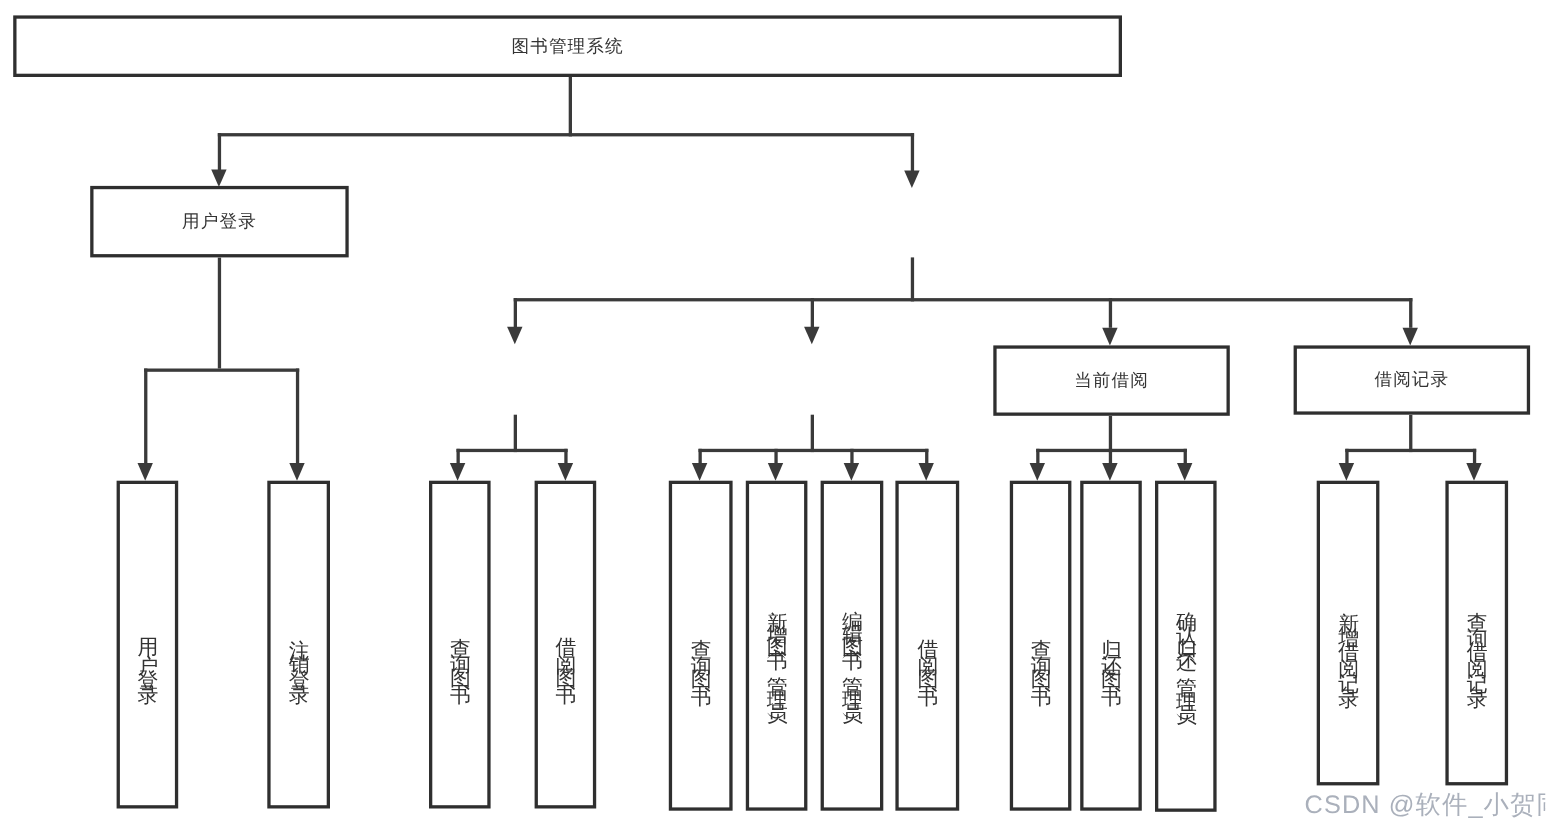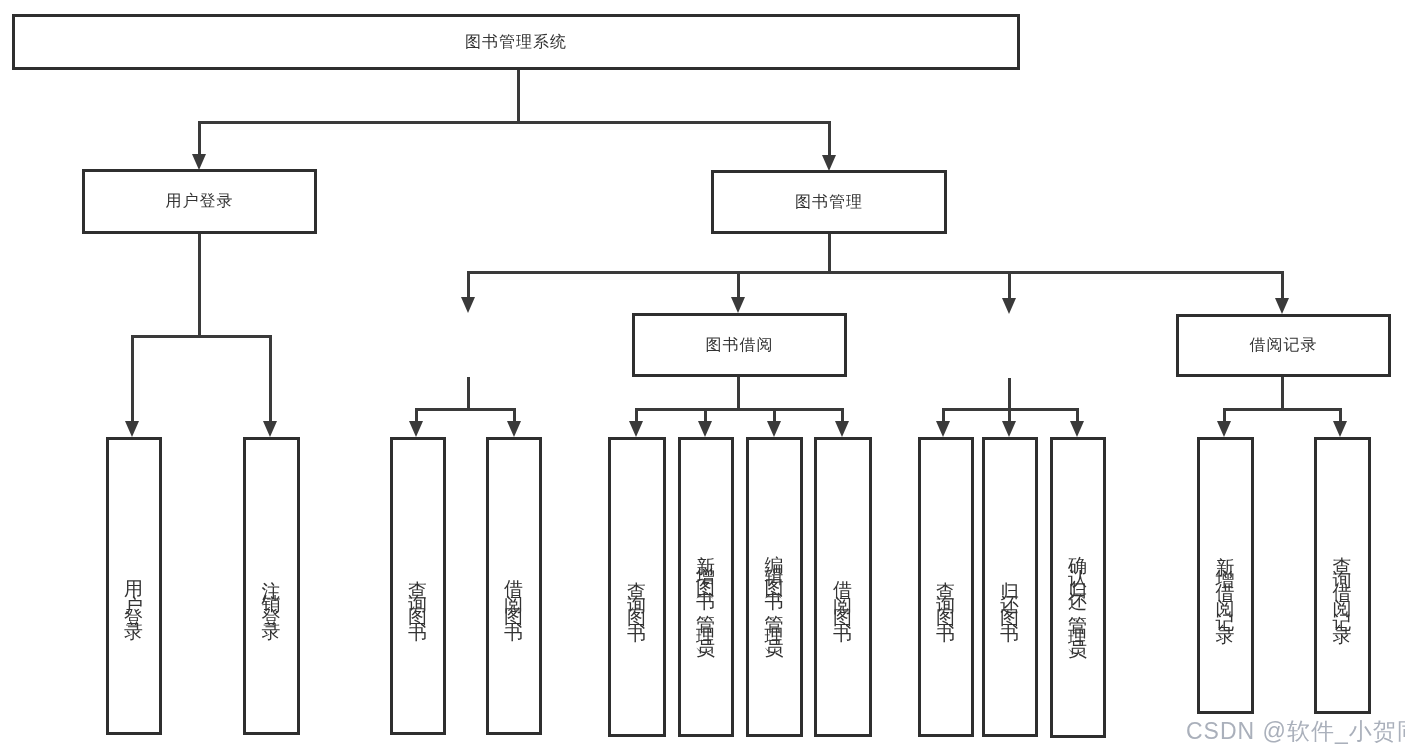--- a/index.html
+++ b/index.html
@@ -60,44 +60,41 @@
   <div class="vline" style="left:517px;top:70px;width:3px;height:54px;"></div>
   <div class="hline" style="left:198px;top:121px;width:633px;height:3px;"></div>
   <div class="vline" style="left:198px;top:121px;width:3px;height:35px;"></div>
   <div class="arrow" style="left:192px;top:154px;"></div>
   <div class="vline" style="left:828px;top:121px;width:3px;height:35px;"></div>
   <div class="arrow" style="left:822px;top:155px;"></div>
 
   <div class="box hbox" style="left:82px;top:169px;width:235px;height:65px;">
     <span>用户登录</span>
   </div>
-  <div class="box hbox" style="left:711px;top:170px;width:236px;height:64px;">
-    <span>图书管理</span>
-  </div>
 
   <div class="vline" style="left:198px;top:234px;width:3px;height:101px;"></div>
   <div class="hline" style="left:131px;top:335px;width:141px;height:3px;"></div>
   <div class="vline" style="left:131px;top:335px;width:3px;height:87px;"></div>
   <div class="arrow" style="left:125px;top:421px;"></div>
   <div class="vline" style="left:269px;top:335px;width:3px;height:87px;"></div>
   <div class="arrow" style="left:263px;top:421px;"></div>
 
   <div class="vline" style="left:828px;top:234px;width:3px;height:40px;"></div>
   <div class="hline" style="left:467px;top:271px;width:817px;height:3px;"></div>
   <div class="vline" style="left:467px;top:271px;width:3px;height:27px;"></div>
   <div class="arrow" style="left:461px;top:297px;"></div>
   <div class="vline" style="left:737px;top:271px;width:3px;height:27px;"></div>
   <div class="arrow" style="left:731px;top:297px;"></div>
   <div class="vline" style="left:1008px;top:271px;width:3px;height:27px;"></div>
   <div class="arrow" style="left:1002px;top:298px;"></div>
   <div class="vline" style="left:1281px;top:271px;width:3px;height:27px;"></div>
   <div class="arrow" style="left:1275px;top:298px;"></div>
 
-  <div class="box hbox" style="left:632px;top:313px;width:215px;height:64px;">
-    <span>图书借阅</span>
+  <div class="box hbox" style="left:903px;top:314px;width:215px;height:64px;">
+    <span>当前借阅</span>
   </div>
   <div class="box hbox" style="left:1176px;top:314px;width:215px;height:63px;">
     <span>借阅记录</span>
   </div>
 
   <div class="vline" style="left:467px;top:377px;width:3px;height:34px;"></div>
   <div class="hline" style="left:415px;top:408px;width:101px;height:3px;"></div>
   <div class="vline" style="left:415px;top:408px;width:3px;height:14px;"></div>
   <div class="arrow" style="left:409px;top:421px;"></div>
   <div class="vline" style="left:513px;top:408px;width:3px;height:14px;"></div>

